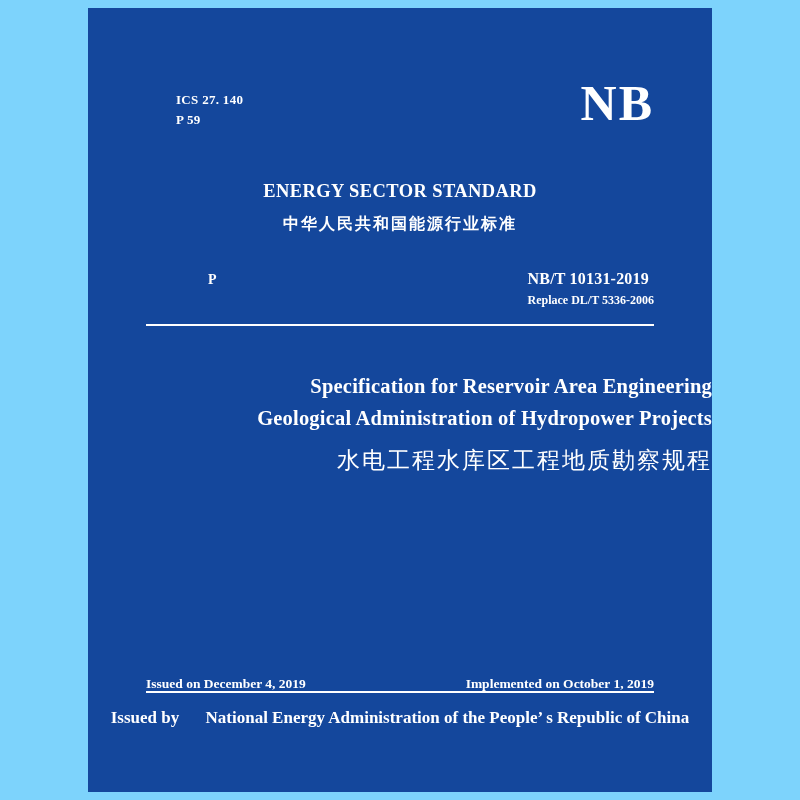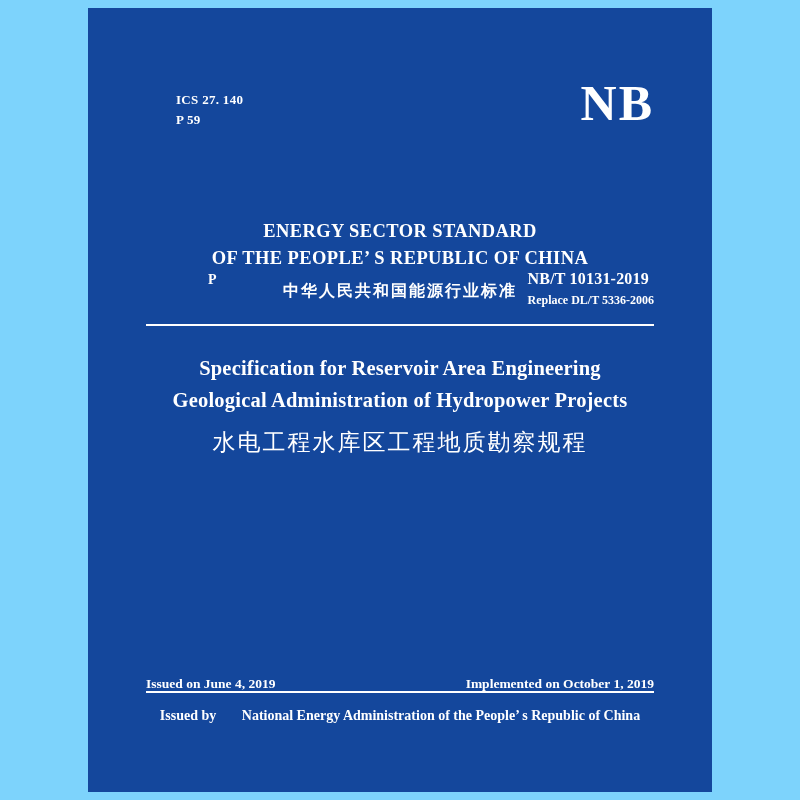--- a/index.html
+++ b/index.html
@@ -54,21 +54,20 @@
     line-height: 78px;
     color: #ffffff;
   }
   
   .head {
     position: absolute;
     left: 0;
     top: 170px;
     width: 100%;
     text-align: center;
-    margin-top: 40px;
   }
   .head .en1,
   .head .en2 {
     font-weight: bold;
     font-size: 18.5px;
     letter-spacing: 0.4px;
     line-height: 27px;
   }
   .head .cn {
     font-family: "DejaVu Sans", sans-serif;
@@ -110,23 +109,23 @@
     right: 58px;
     height: 2px;
     background: #ffffff;
   }
   .rule-top { top: 316px; }
   .rule-bottom { top: 683px; }
   
   .titles {
     position: absolute;
     left: 0;
-    top: 344px;
+    top: 362px;
     width: 100%;
-    text-align: center;
+    text-align: right;
   }
   .titles .t-en {
     font-weight: bold;
     font-size: 20.5px;
     line-height: 32px;
     letter-spacing: 0.2px;
   }
   .titles .t-cn {
     font-family: "DejaVu Sans", sans-serif;
     font-weight: normal;
@@ -146,21 +145,21 @@
     font-weight: bold;
     font-size: 13.5px;
   }
   .issuer {
     position: absolute;
     left: 0;
     right: 0;
     top: 700px;
     text-align: center;
     font-weight: bold;
-    font-size: 14px;
+    font-size: 17px;
   }
   .issuer .label {
     margin-right: 22px;
   }
   .issuer span { display: inline; }
 </style>
 </head>
 <body>
 
 <div class="page">
@@ -168,41 +167,40 @@
 
     <div class="ics-block">
       <div>ICS 27. 140</div>
       <div>P 59</div>
     </div>
 
     <div class="nb-logo">NB</div>
 
     <div class="head">
       <div class="en1">ENERGY SECTOR STANDARD</div>
-      <div class="en2">OF THE PEOPLE’ S REPUBLIC OF CHINA</div>
       <div class="cn">中华人民共和国能源行业标准</div>
     </div>
 
     <div class="p-mark">P</div>
 
     <div class="std-no">
       <div class="num">NB/T 10131-2019</div>
       <div class="replace">Replace DL/T 5336-2006</div>
     </div>
 
     <div class="rule rule-top"></div>
 
     <div class="titles">
       <div class="t-en">Specification for Reservoir Area Engineering</div>
       <div class="t-en">Geological Administration of Hydropower Projects</div>
       <div class="t-cn">水电工程水库区工程地质勘察规程</div>
     </div>
 
     <div class="dates">
-      <div>Issued on June 4, 2019</div>
+      <div>Issued on December 4, 2019</div>
       <div>Implemented on October 1, 2019</div>
     </div>
 
     <div class="rule rule-bottom"></div>
 
     <div class="issuer">
       <span class="label">Issued by</span>
       <span>National Energy Administration of the People’ s Republic of China</span>
     </div>
 

